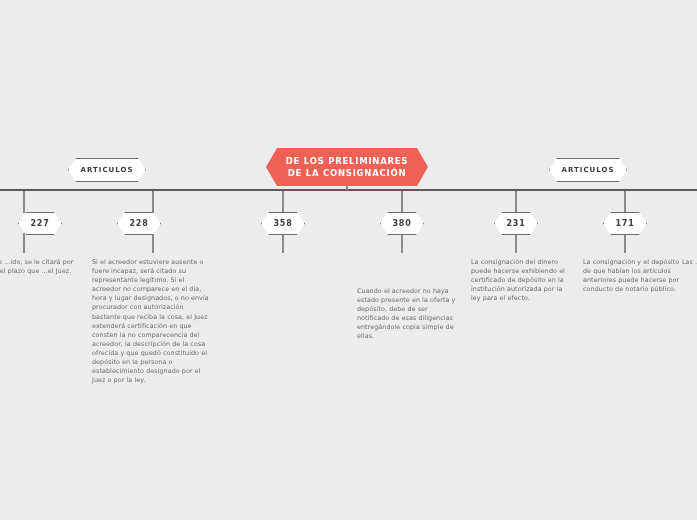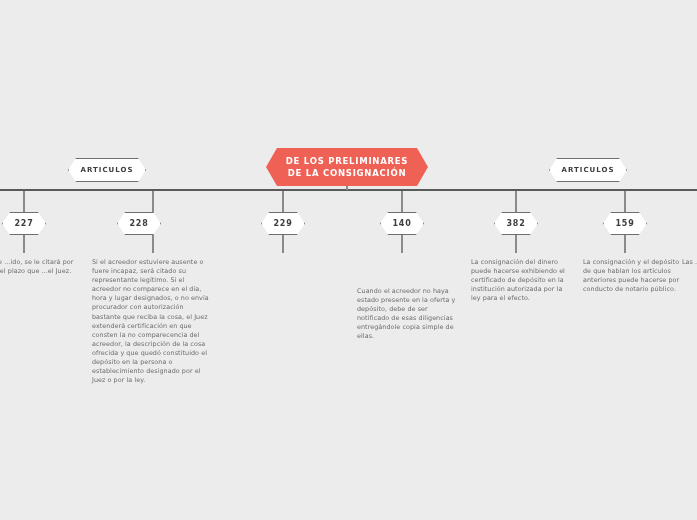--- a/index.html
+++ b/index.html
@@ -158,37 +158,37 @@
 
   <div class="hexnode art-node" style="left:549px;">
     <span class="hexlabel">ARTICULOS</span>
   </div>
 
   <div class="center-node">
     <span class="cline">DE LOS PRELIMINARES</span>
     <span class="cline">DE LA CONSIGNACIÓN</span>
   </div>
 
-  <div class="hexnode num-node" style="left:2px;">
+  <div class="hexnode num-node" style="left:18px;">
     <span class="hexlabel">227</span>
   </div>
   <div class="hexnode num-node" style="left:117px;">
     <span class="hexlabel">228</span>
   </div>
   <div class="hexnode num-node" style="left:261px;">
-    <span class="hexlabel">229</span>
+    <span class="hexlabel">358</span>
   </div>
   <div class="hexnode num-node" style="left:380px;">
-    <span class="hexlabel">140</span>
+    <span class="hexlabel">380</span>
   </div>
   <div class="hexnode num-node" style="left:494px;">
-    <span class="hexlabel">382</span>
+    <span class="hexlabel">231</span>
   </div>
   <div class="hexnode num-node" style="left:603px;">
-    <span class="hexlabel">159</span>
+    <span class="hexlabel">171</span>
   </div>
 
   <div class="textblock" style="left:-42px; width:118px;">...eedor fuere ...ido, se le citará por los ...s y por el plazo que ...el Juez.</div>
 
   <div class="textblock" style="left:92px; width:117px;">Si el acreedor estuviere ausente o fuere incapaz, será citado su representante legítimo. Si el acreedor no comparece en el día, hora y lugar designados, o no envía procurador con autorización bastante que reciba la cosa, el Juez extenderá certificación en que consten la no comparecencia del acreedor, la descripción de la cosa ofrecida y que quedó constituido el depósito en la persona o establecimiento designado por el Juez o por la ley.</div>
 
 
   <div class="textblock" style="left:357px; width:105px;margin-top:29px;">Cuando el acreedor no haya estado presente en la oferta y depósito, debe de ser notificado de esas diligencias entregándole copia simple de ellas.</div>
 
   <div class="textblock" style="left:471px; width:100px;">La consignación del dinero puede hacerse exhibiendo el certificado de depósito en la institución autorizada por la ley para el efecto.</div>

